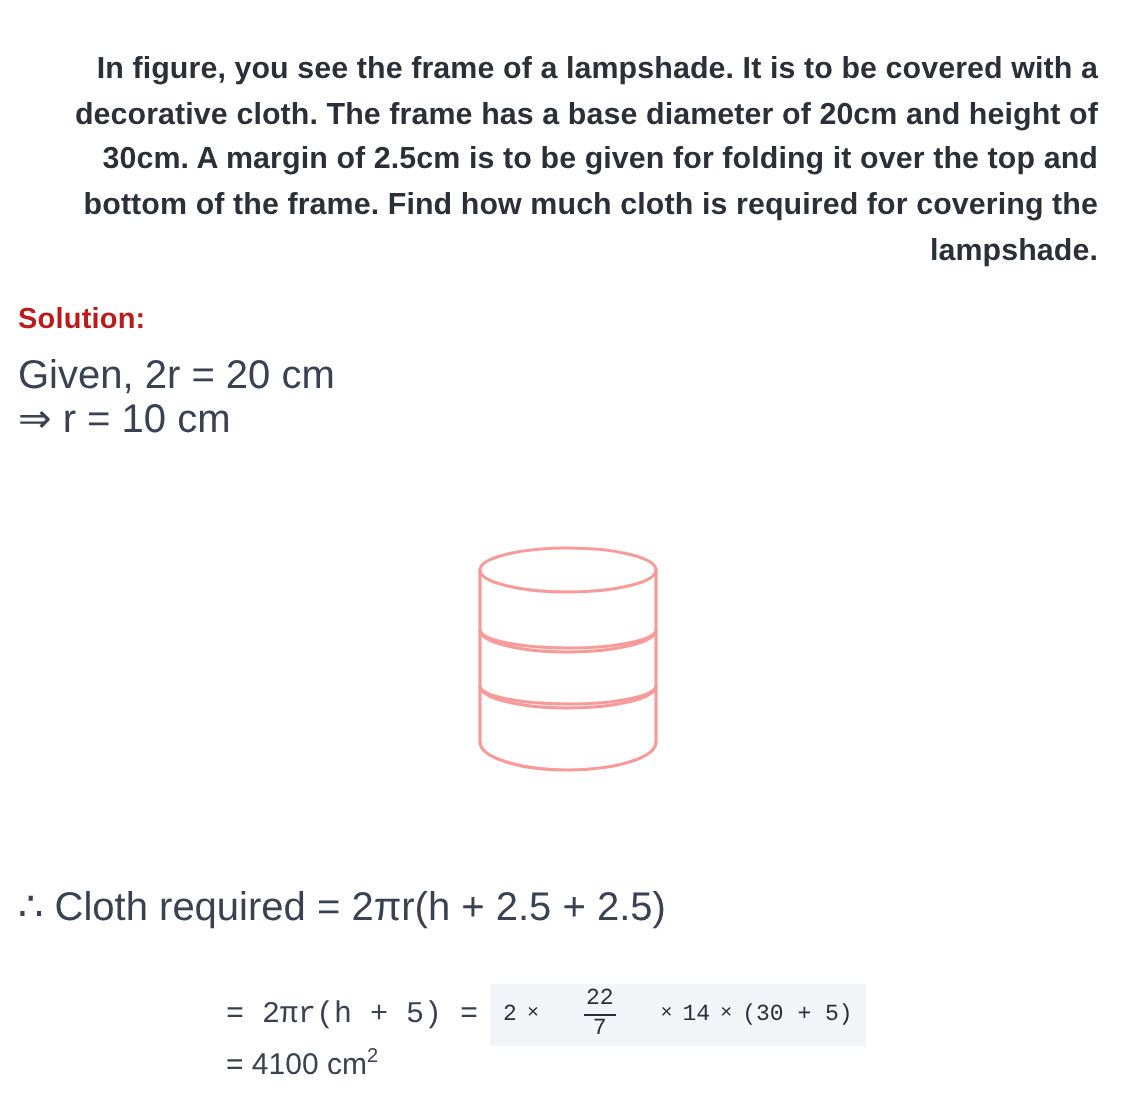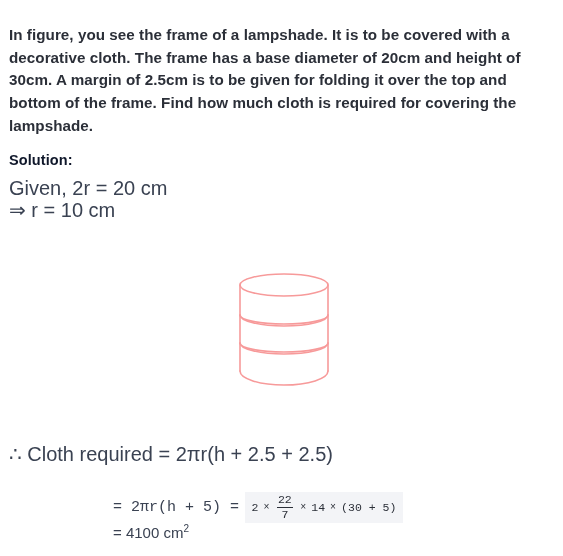--- a/index.html
+++ b/index.html
@@ -14,20 +14,21 @@
     font-family: "Liberation Sans", sans-serif;
     -webkit-font-smoothing: antialiased;
   }
 
   .page {
     position: relative;
     width: 563px;
     height: 556px;
     overflow: hidden;
     background: #ffffff;
+    text-align: right;
   }
 
   
   .question {
     position: absolute;
     left: 9px;
     top: 9px;
     width: 540px;
     font-size: 15.2px;
     font-weight: bold;
@@ -36,21 +37,21 @@
     letter-spacing: 0.05px;
   }
 
   
   .solution-heading {
     position: absolute;
     left: 9px;
     top: 152px;
     font-size: 14.5px;
     font-weight: bold;
-    color: #0f172a;
+    color: #b91c1c;
     letter-spacing: 0.1px;
   }
 
   
   .sol-line {
     position: absolute;
     left: 9px;
     font-size: 20px;
     color: #3a4252;
     line-height: 20px;
@@ -112,21 +113,21 @@
     font-size: 11.5px;
     color: #2b2f38;
     line-height: 1;
   }
   .mathchunk .tok { margin: 0 2.5px; }
   .mathchunk .times { margin: 0 2.5px; font-size: 10px; }
   .frac {
     display: inline-flex;
     flex-direction: column;
     align-items: center;
-    margin: 0 5px;
+    margin: 0 20px;
     line-height: 1.05;
   }
   .frac .num {
     font-size: 11.5px;
     padding: 0 1px 1px 1px;
   }
   .frac .bar {
     width: 100%;
     min-width: 15px;
     height: 1px;

